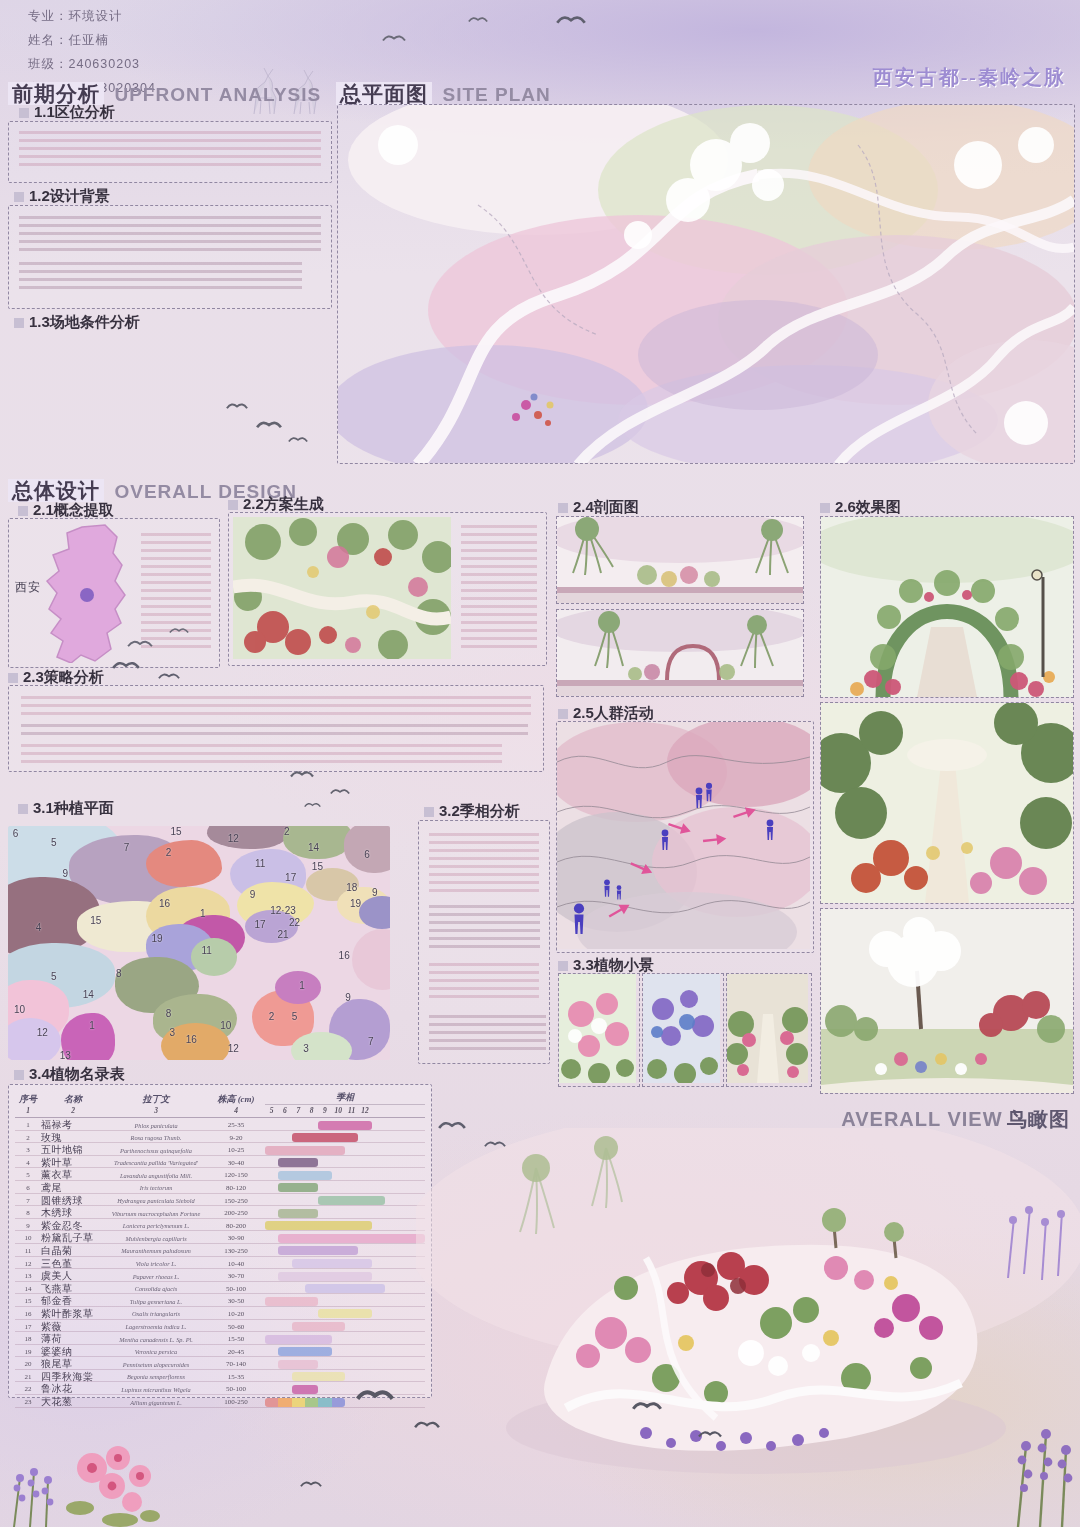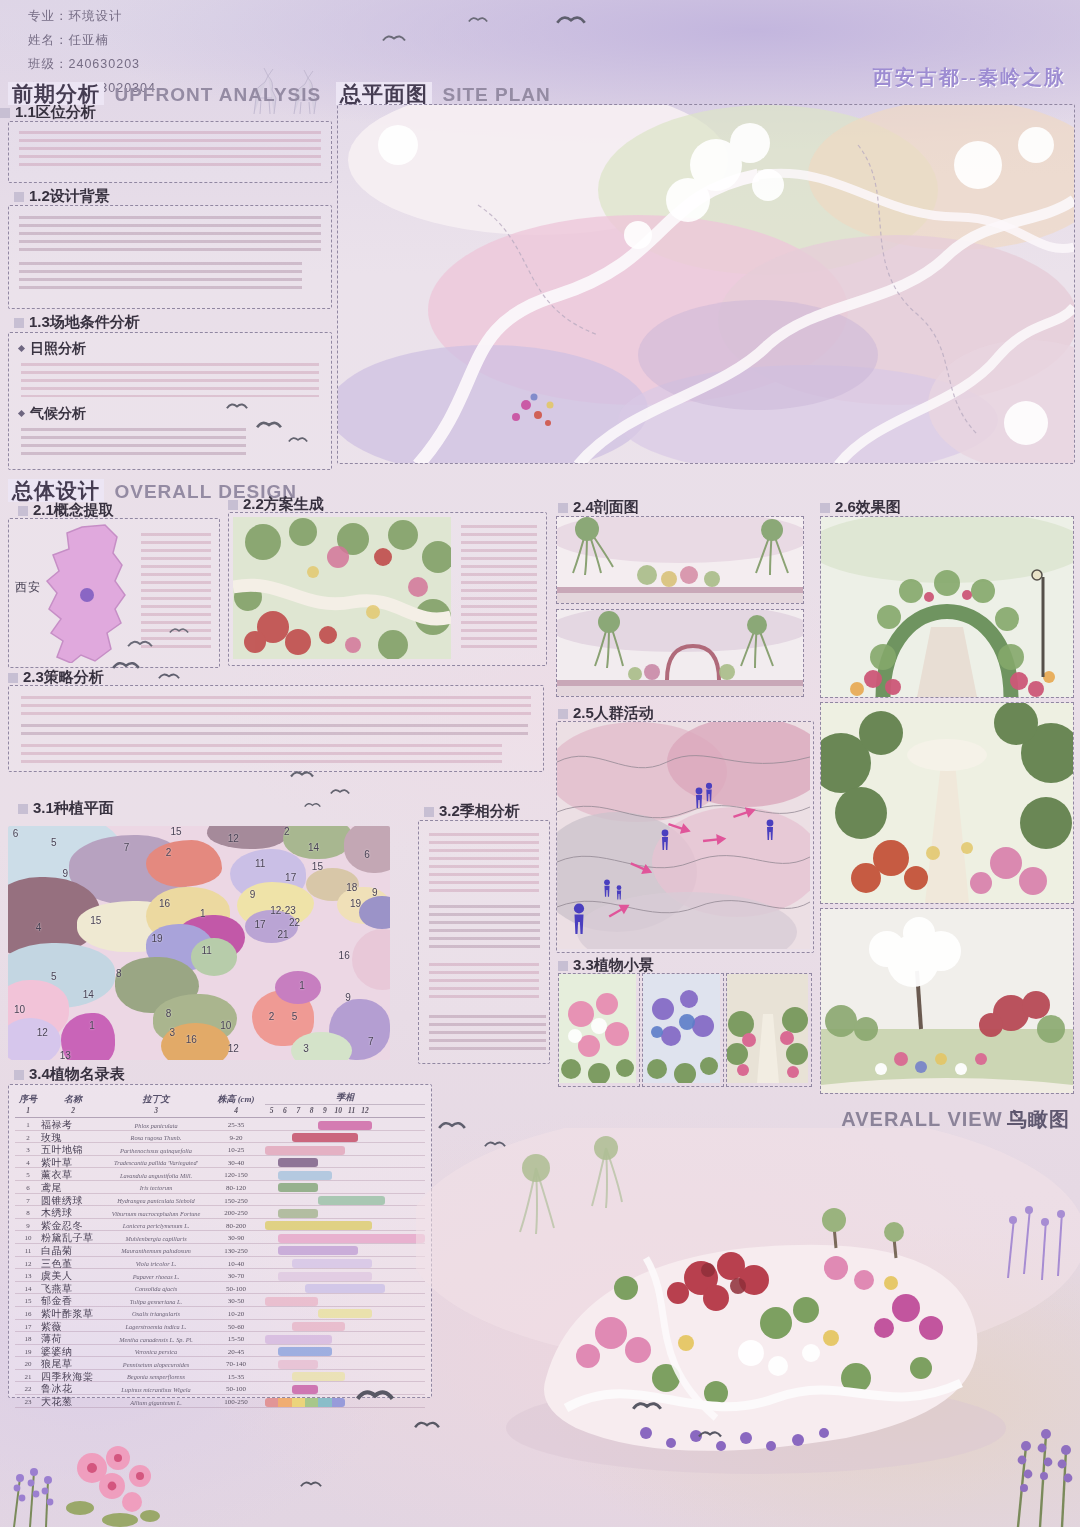--- a/index.html
+++ b/index.html
@@ -69,38 +69,32 @@
       <path d="M18 50 L20 34 Q18 26 24 22 Q30 19 32 12 M32 12 L28 4 M32 12 L37 5 M32 12 Q38 18 36 26 L40 34 L38 50 M22 34 L36 34 M24 50 L25 36 M34 50 L33 36"></path>
       <path d="M58 50 L60 36 Q58 28 64 24 Q70 21 72 14 M72 14 L68 6 M72 14 L77 7 M72 14 Q78 20 76 28 L80 36 L78 50 M62 36 L76 36 M64 50 L65 38 M74 50 L73 38"></path>
     </g>
   </svg>
 
   <div class="sec-h" style="left:8px;top:80px">
     <span class="zh">前期分析</span>
     <span class="en">UPFRONT ANALYSIS</span>
   </div>
 
-  <div class="sub-h" style="left:0;top:103px">1.1区位分析</div>
+  <div class="sub-h" style="left:19px;top:103px">1.1区位分析</div>
   <div class="dashbox" style="left:8px;top:121px;width:322px;height:60px">
     <div class="ft pink" style="margin:9px 10px;height:40px"></div>
   </div>
 
   <div class="sub-h" style="left:14px;top:187px">1.2设计背景</div>
   <div class="dashbox" style="left:8px;top:205px;width:322px;height:102px">
     <div class="ft" style="margin:10px 10px 0;height:38px"></div>
     <div class="ft" style="margin:8px 10px 0;height:32px;width:88%"></div>
   </div>
 
   <div class="sub-h" style="left:14px;top:313px">1.3场地条件分析</div>
-  <div class="dashbox" style="left:8px;top:332px;width:322px;height:136px">
-    <div class="bullet-h" style="margin:7px 0 0 10px">日照分析</div>
-    <div class="ft pink" style="margin:5px 12px 0;height:34px"></div>
-    <div class="bullet-h" style="margin:8px 0 0 10px">气候分析</div>
-    <div class="ft" style="margin:5px 12px 0;height:32px;width:70%"></div>
-  </div>
 
   <div class="sec-h" style="left:336px;top:80px">
     <span class="zh">总平面图</span>
     <span class="en">SITE PLAN</span>
   </div>
 
   <div class="dashbox" style="left:337px;top:104px;width:736px;height:358px;overflow:hidden">
     <svg width="736" height="358" viewBox="0 0 736 358">
       <ellipse cx="200" cy="55" rx="190" ry="75" fill="#f6eef2" opacity=".95"></ellipse>
       <ellipse cx="430" cy="85" rx="170" ry="85" fill="#dbe4c6" opacity=".7"></ellipse>

